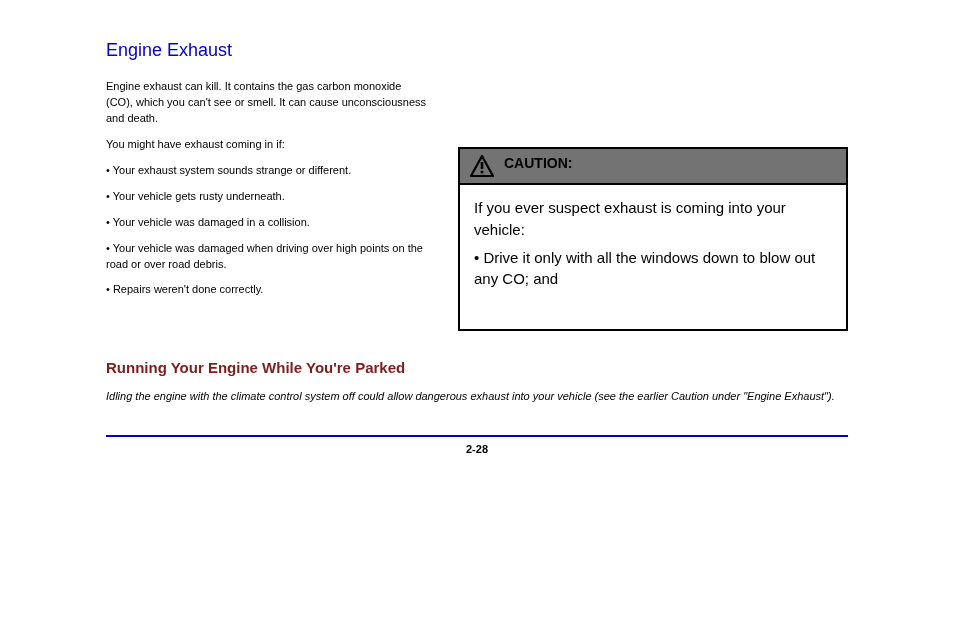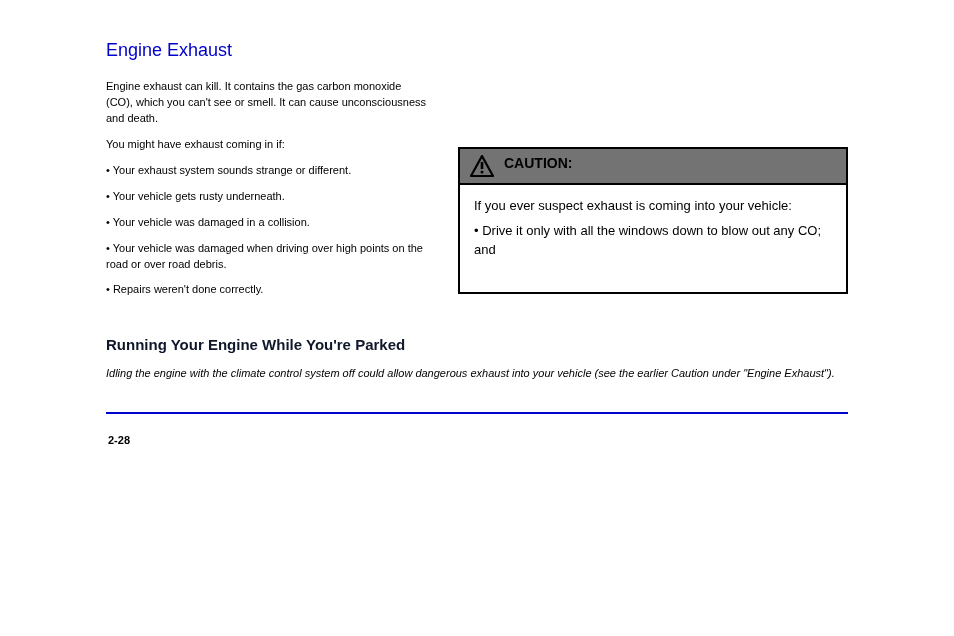--- a/index.html
+++ b/index.html
@@ -52,44 +52,44 @@
   .warn-head .tri {
     width: 24px;
     height: 22px;
     display: inline-block;
   }
   .warn-head .cap {
     font-weight: bold;
     font-size: 14px;
   }
   .warn-body {
-    padding: 12px 14px 26px 14px;
-    font-size: 13px;
+    padding: 12px 14px 33px 14px;
+    font-size: 15px;
     line-height: 1.45;
   }
   .warn-body p { margin-bottom: 6px; }
   .lower {
     margin-top: 26px;
     font-size: 11px;
     line-height: 1.45;
     width: 100%;
   }
   .lower p { margin-bottom: 10px; }
   em { font-style: italic; }
   .hr {
     border: none;
     border-top: 2px solid #0000cc;
     margin-top: 30px;
   }
   .footer {
     display: flex;
-    justify-content: flex-start;
+    justify-content: center;
     font-size: 11px;
     font-weight: bold;
-    margin-top: 20px;
+    margin-top: 6px;
     padding: 0 2px;
   }
 </style>
 </head>
 <body>
 
 <div class="page">
   <div class="title">Engine Exhaust</div>
 
   <div class="content-row">
@@ -115,21 +115,21 @@
         <span class="cap">CAUTION:</span>
       </div>
       <div class="warn-body">
         <p>If you ever suspect exhaust is coming into your vehicle:</p>
         <p>• <span>Drive it only with all the windows down to blow out any CO; and</span></p>
       </div>
     </div>
   </div>
 
   <div class="lower">
-    <p style="font-size:15px;font-weight:bold;color:#0f172a;margin-bottom:10px;">Running Your Engine While You're Parked</p>
+    <p style="font-size:15px;font-weight:bold;color:#7f1d1d;margin-bottom:10px;">Running Your Engine While You're Parked</p>
     <p><em>Idling the engine with the climate control system off could allow dangerous exhaust into your vehicle (see the earlier Caution under "Engine Exhaust").</em></p>
   </div>
 
   <hr class="hr">
   <div class="footer">
     <span>2-28</span>
     <span></span>
   </div>
 </div>
 

